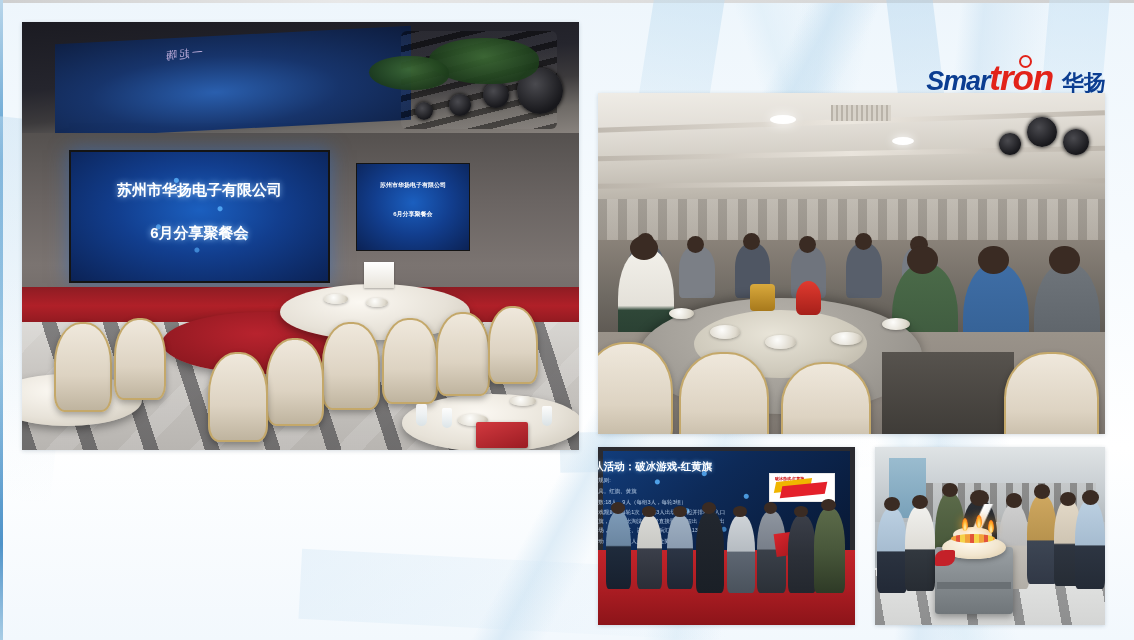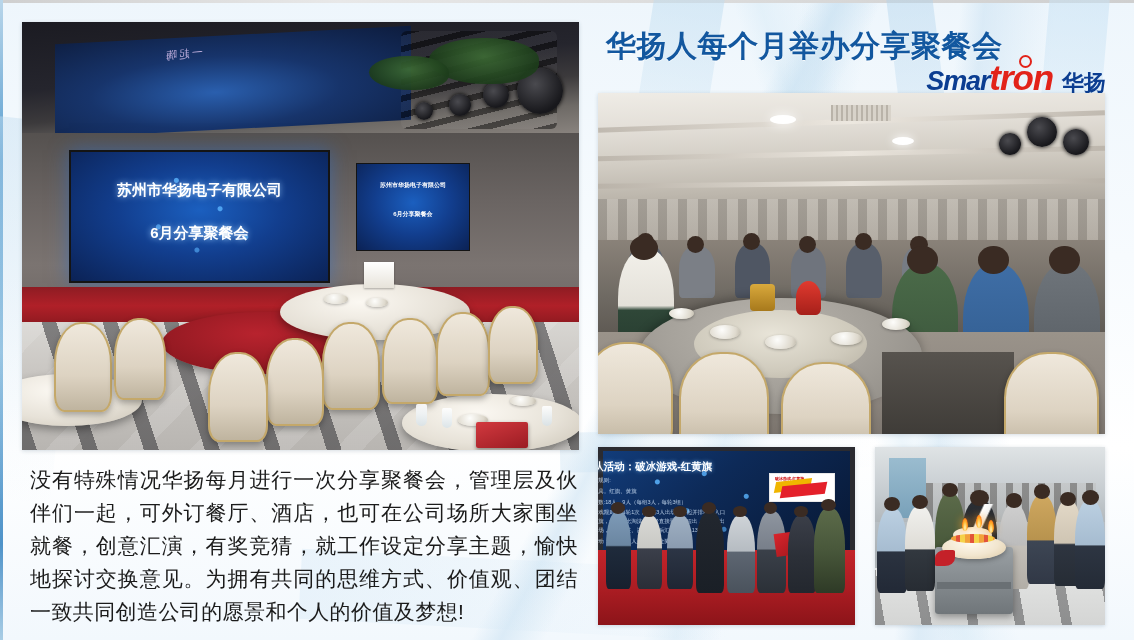--- a/index.html
+++ b/index.html
@@ -163,21 +163,20 @@
   <div class="edge-top"></div>
   <div class="edge-left"></div>
 
   <div class="shard" style="left:640px;top:-30px;width:70px;height:240px;background:linear-gradient(180deg,rgba(190,220,240,.55),rgba(255,255,255,0));transform:rotate(9deg);"></div>
   <div class="shard" style="left:900px;top:-40px;width:46px;height:300px;background:linear-gradient(180deg,rgba(176,211,236,.5),rgba(255,255,255,0));transform:rotate(-7deg);"></div>
   <div class="shard" style="left:1040px;top:-20px;width:60px;height:260px;background:linear-gradient(180deg,rgba(200,226,244,.6),rgba(255,255,255,0));transform:rotate(5deg);"></div>
   <div class="shard" style="left:-20px;top:120px;width:90px;height:380px;background:linear-gradient(160deg,rgba(196,222,240,.45),rgba(255,255,255,0));transform:rotate(6deg);"></div>
   <div class="shard" style="left:560px;top:430px;width:320px;height:40px;background:linear-gradient(90deg,rgba(203,226,242,.4),rgba(255,255,255,0));transform:rotate(-1deg);"></div>
   <div class="shard" style="left:300px;top:560px;width:430px;height:70px;background:linear-gradient(120deg,rgba(209,230,245,.38),rgba(255,255,255,0));transform:rotate(3deg);"></div>
 
-  <div class="title">华扬人每个月举办分享聚餐会</div>
 
   <div class="logo">
     <span class="logo-smar">Smar</span>
     <span class="logo-tron">
       <span>tron</span>
       <span class="logo-dot"></span>
     </span>
     <span class="logo-cn">华扬</span>
   </div>
 
@@ -374,15 +373,14 @@
       <div class="br-cake2"></div>
       <div style="position:absolute;left:33%;top:49%;width:19%;height:5%;border-radius:50%;
                   background:repeating-linear-gradient(90deg,#f2a23b 0 5px,#e2533a 5px 9px,#f5d34a 9px 14px);"></div>
       <div class="flame" style="left:38%;top:40%;"></div>
       <div class="flame" style="left:44%;top:38%;"></div>
       <div class="flame" style="left:49%;top:41%;"></div>
       <div style="position:absolute;left:26%;top:58%;width:9%;height:9%;background:#c42129;border-radius:50% 10% 50% 10%;"></div>
     </div>
   </div>
 
-  <div class="body-text">没有特殊情况华扬每月进行一次分享聚餐会，管理层及伙伴们一起，可外订餐厅、酒店，也可在公司场所大家围坐就餐，创意汇演，有奖竞猜，就工作设定分享主题，愉快地探讨交换意见。为拥有共同的思维方式、价值观、团结一致共同创造公司的愿景和个人的价值及梦想!</div>
 
 </div>
 
 </body></html>

